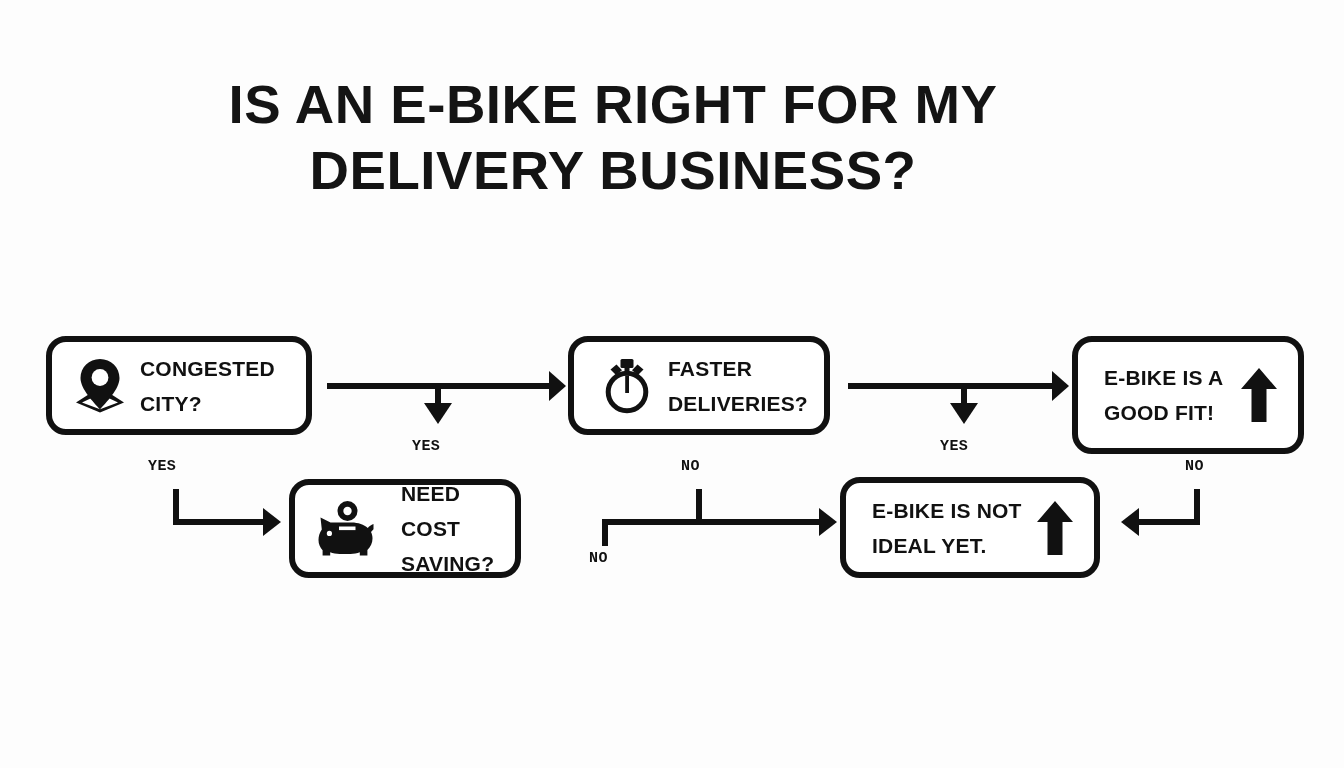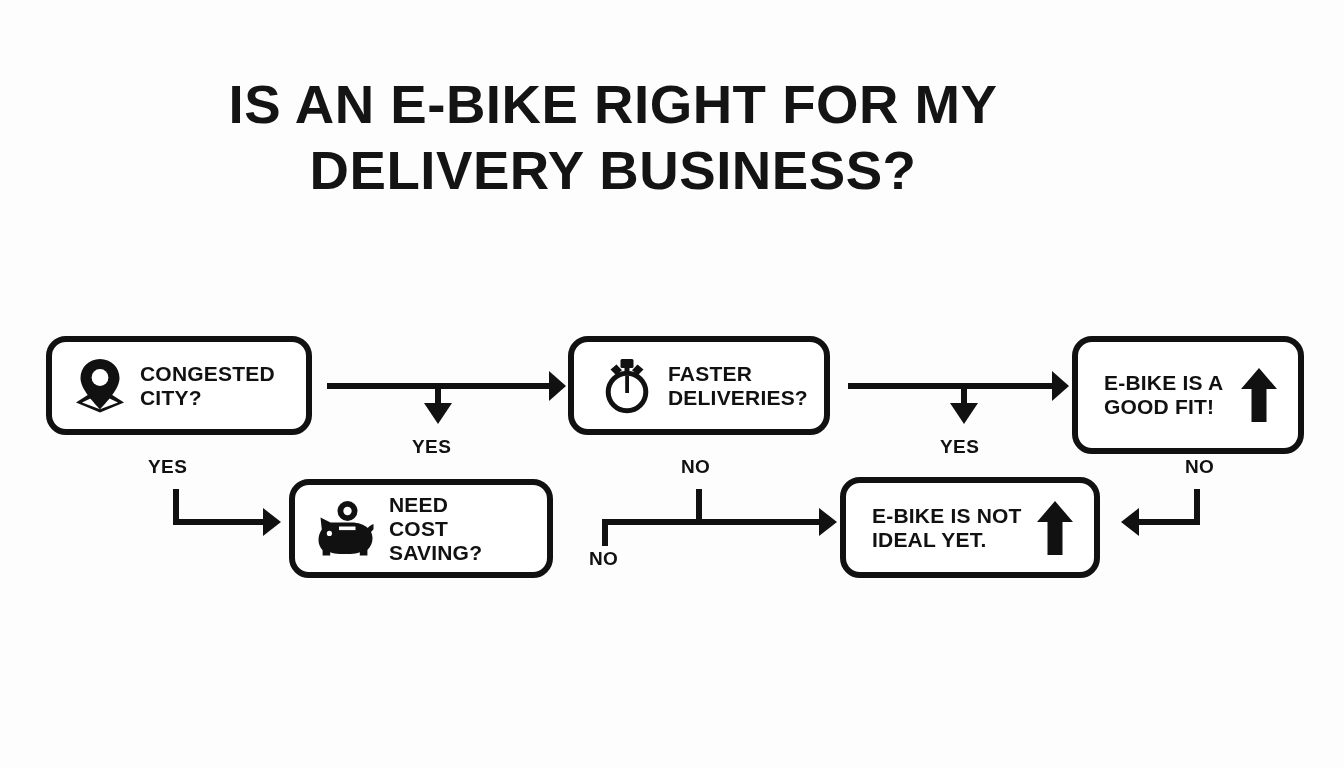--- a/index.html
+++ b/index.html
@@ -58,43 +58,43 @@
     flex: 0 0 auto;
     display: flex;
     align-items: center;
     justify-content: center;
   }
   .node .node-text {
     flex: 1 1 auto;
     font-family: "Liberation Sans", sans-serif;
     font-weight: bold;
     font-size: 21px;
-    line-height: 24px;
+    line-height: 35px;
     color: #111111;
     letter-spacing: 0.2px;
     text-transform: uppercase;
     white-space: pre-line;
   }
   .node.icon-left .node-icon { margin-right: 14px; margin-left: 6px; }
   .node.icon-right .node-icon { margin-left: 10px; margin-right: 4px; }
   .node.icon-right .node-text { padding-left: 10px; }
 
   
   #node-congested  { left: 46px;   top: 336px; width: 266px; height: 99px; }
   #node-faster     { left: 568px;  top: 336px; width: 262px; height: 99px; padding-left: 20px; }
   #node-goodfit    { left: 1072px; top: 336px; width: 232px; height: 118px; }
-  #node-cost       { left: 289px;  top: 479px; width: 264px; height: 99px; }
+  #node-cost       { left: 289px;  top: 479px; width: 232px; height: 99px; gap: 12px; }
   #node-notideal   { left: 840px;  top: 477px; width: 260px; height: 101px; }
 
   
   .edge-label {
     position: absolute;
-    font-family: Liberation Sans, sans-serif;
+    font-family: Liberation Mono, monospace;
     font-weight: bold;
-    font-size: 19px;
+    font-size: 15px;
     line-height: 19px;
     color: #111111;
     letter-spacing: 0.4px;
     white-space: nowrap;
   }
   #lbl-yes-city    { left: 148px; top: 457px; }
   #lbl-yes-faster  { left: 412px; top: 437px; }
   #lbl-no-faster   { left: 681px; top: 457px; }
   #lbl-no-cost     { left: 589px; top: 549px; }
   #lbl-yes-goodfit { left: 940px; top: 437px; }

